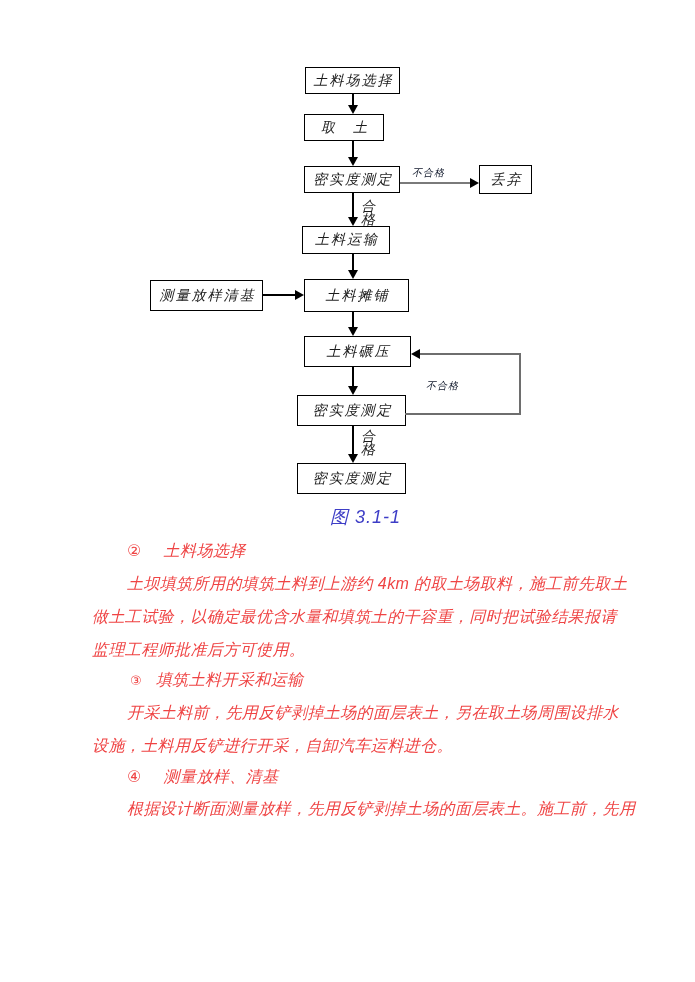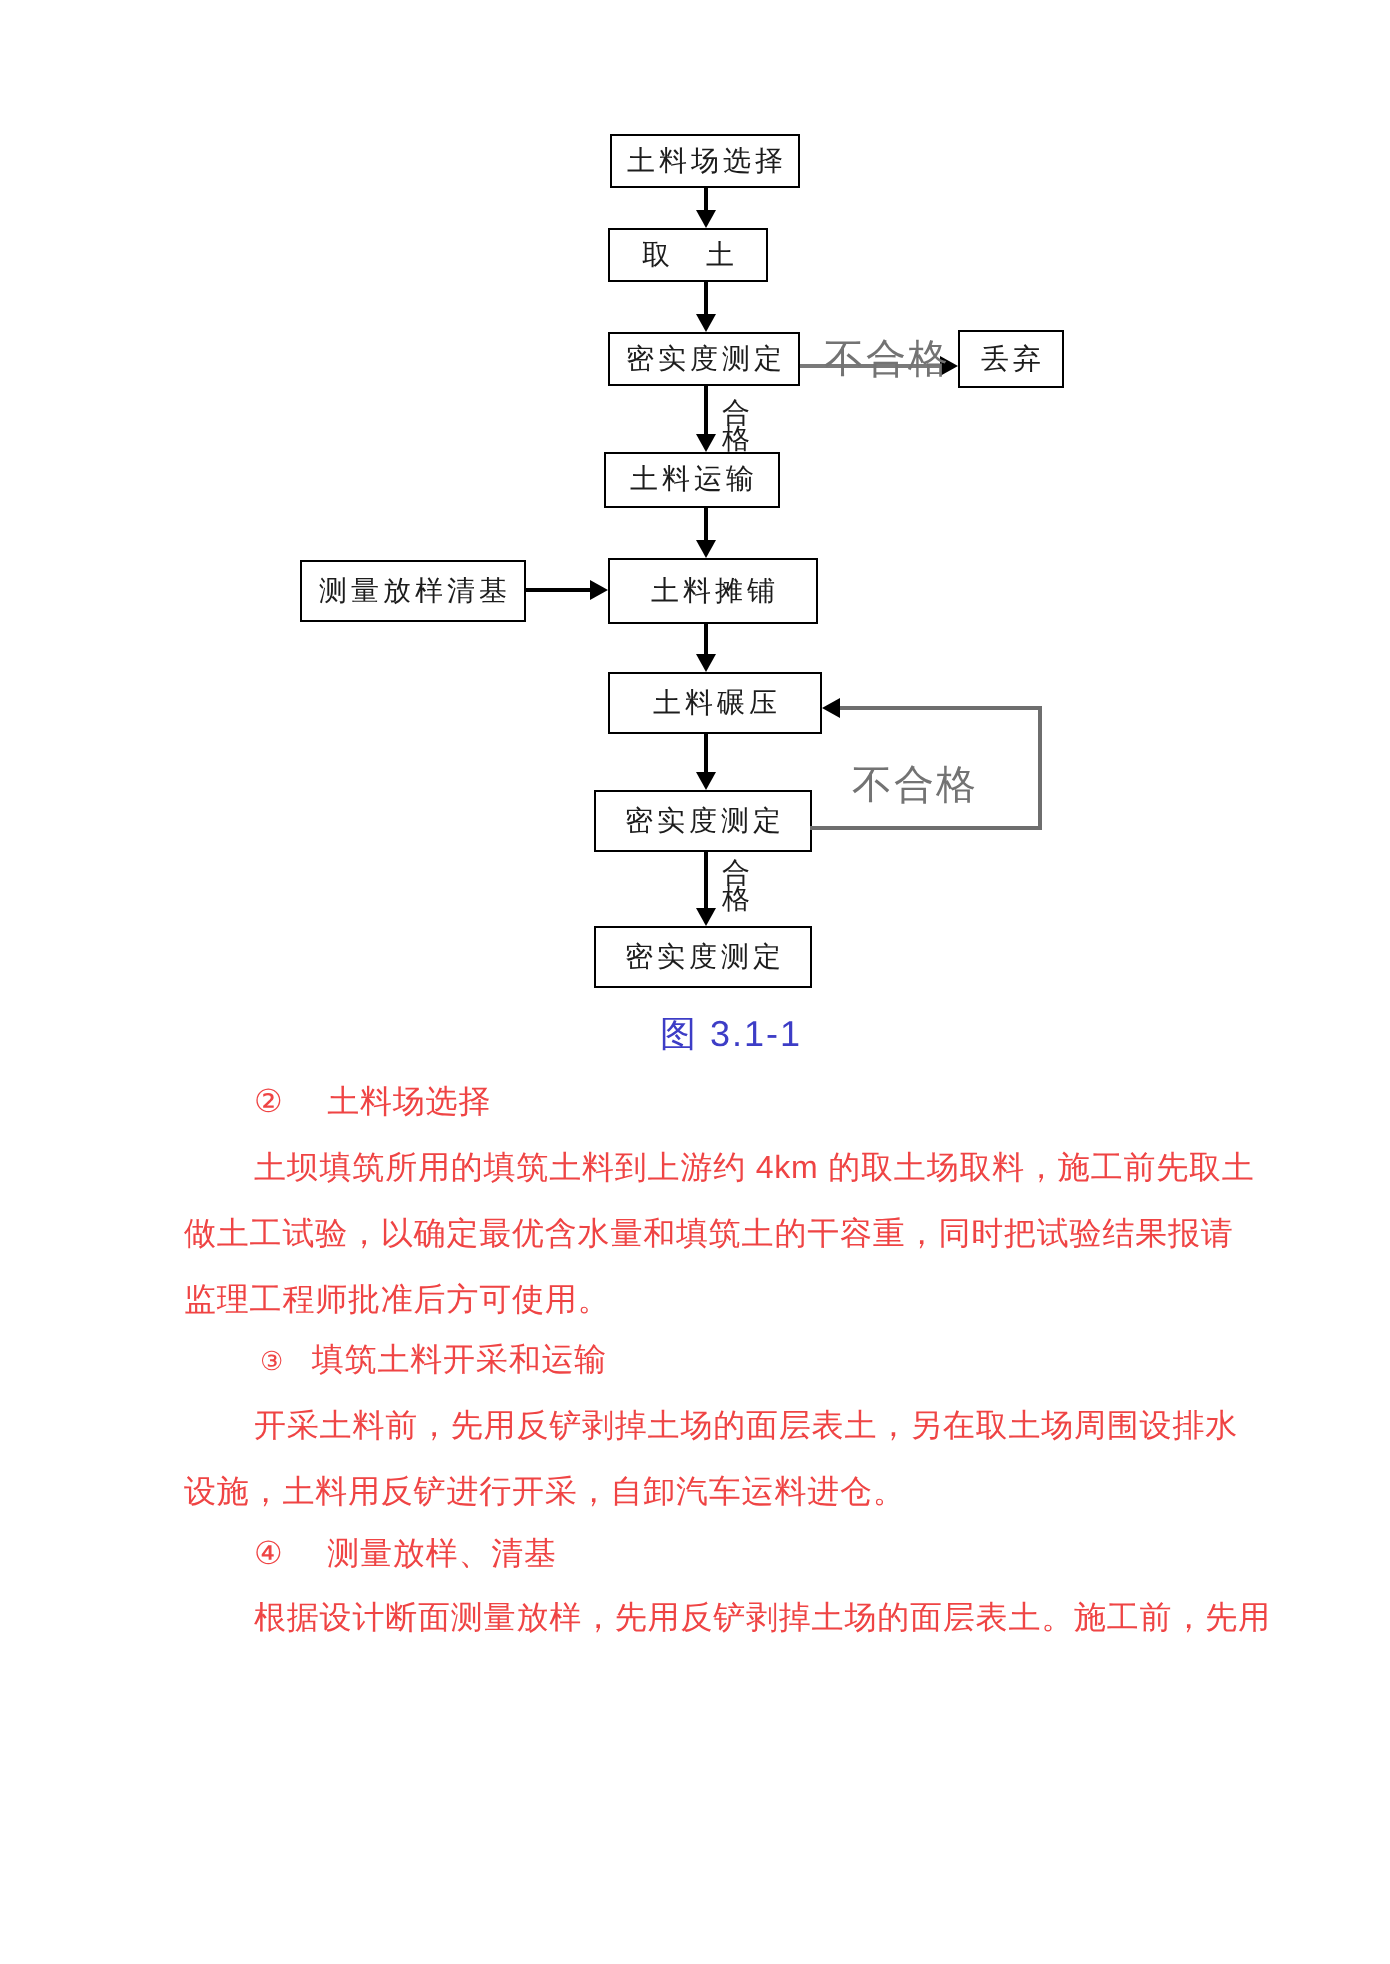--- a/index.html
+++ b/index.html
@@ -1,15 +1,15 @@
 <!DOCTYPE html>
 <html><head>
 <meta charset="utf-8">
 <style>
-  * { margin: 0; padding: 0; box-sizing: border-box; }
+  * { margin: 0; padding: 0; box-sizing: border-box; font-style: italic; }
   html, body { background: #ffffff; }
   body { font-family: "Liberation Sans", "DejaVu Sans", sans-serif; }
 
   .page {
     position: relative;
     width: 695px;
     height: 982px;
     background: #ffffff;
     overflow: hidden;
   }
@@ -73,21 +73,21 @@
   .loop-top    { left: 420px; top: 353px; width: 101px; height: 2px; }
   .loop-right  { left: 519px; top: 353px; width: 2px;  height: 62px; }
   .loop-bottom { left: 405px; top: 413px; width: 116px; height: 2px; }
   .head-left {
     position: absolute; left: 411px; top: 349px; width: 0; height: 0;
     border-top: 5px solid transparent; border-bottom: 5px solid transparent;
     border-right: 9px solid #000;
   }
 
   .edge-label {
-    position: absolute; font-size: 20px; color: #737373;
+    position: absolute; font-size: 10px; color: #0f172a;
     letter-spacing: 1px; white-space: nowrap;
   }
   .lbl-inspect-fail { left: 412px; top: 166px; }
   .lbl-density-fail { left: 426px; top: 379px; }
   .vlabel {
     position: absolute; font-size: 14px; color: #1c1c1c;
     width: 15px; line-height: 13px; word-break: break-all; white-space: normal;
   }
   .lbl-inspect-pass { left: 361px; top: 200px; }
   .lbl-density-pass { left: 361px; top: 430px; }

